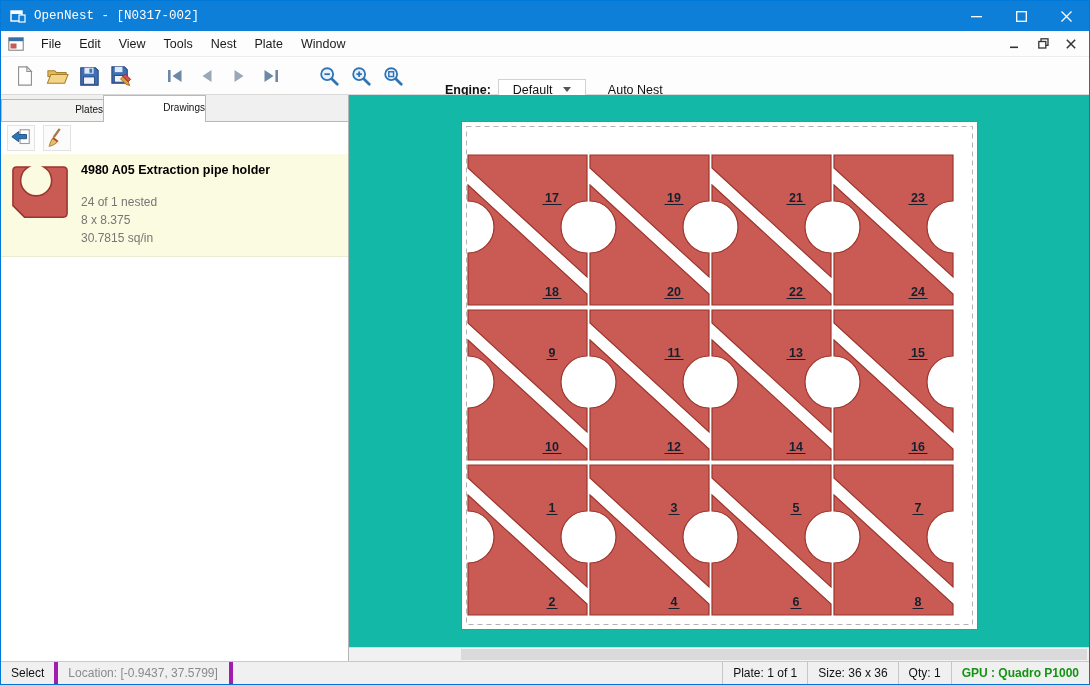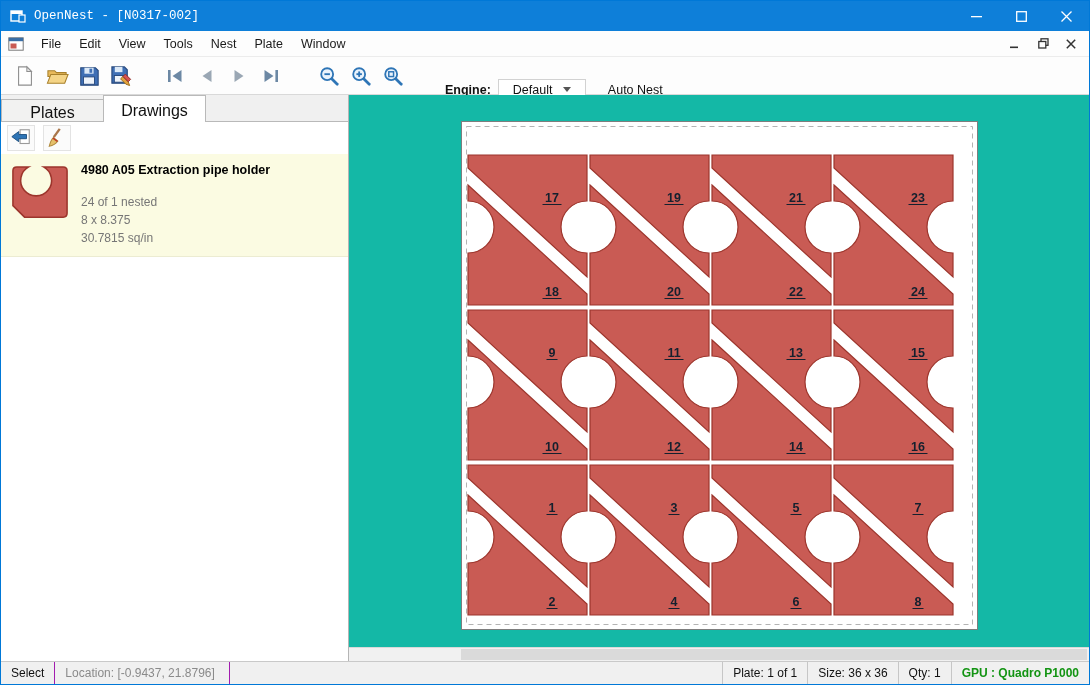--- a/index.html
+++ b/index.html
@@ -36,41 +36,41 @@
   .combo .combo-arrow { width:0; height:0; border-left:4px solid transparent; border-right:4px solid transparent; border-top:5px solid #555; }
   .autonest { margin-left:22px; font-size:12.5px; }
 
   
   .main { flex:1; display:flex; min-height:0; }
 
   
   .sidebar { width:348px; flex:0 0 auto; background:#fff; border-right:1px solid #b5b5b5; display:flex; flex-direction:column; }
   .tabstrip { height:27px; background:#f0f0f0; display:flex; align-items:flex-end; position:relative; flex:0 0 auto; }
   .tabstrip::after { content:""; position:absolute; left:0; right:0; bottom:0; height:1px; background:#b9b9b9; }
-  .tab { width:103px; text-align:center; border:1px solid #b9b9b9; border-bottom:none; background:#f2f2f1; height:23px; padding-top:4px; font-size:16px; }
+  .tab { width:103px; text-align:right; border:1px solid #b9b9b9; border-bottom:none; background:#f2f2f1; height:23px; padding-top:4px; font-size:10px; }
   .tab + .tab { margin-left:-1px; }
   .tab.active { height:27px; padding-top:6px; background:#fff; position:relative; z-index:2; }
   .sidebar-tools { height:32px; display:flex; align-items:center; gap:8px; padding:0 6px; flex:0 0 auto; }
   .sbtn { width:28px; height:26px; display:flex; align-items:center; justify-content:center; border:1px solid #e3e3e3; background:#fbfbfb; }
   .part-list { flex:1; overflow:hidden; }
   .part-item { display:flex; gap:12px; padding:9px 8px 9px 10px; background:#FBFBE2; border-bottom:1px solid #ececd2; }
   .part-thumb { flex:0 0 auto; }
   .part-text .part-title { font-size:12.5px; font-weight:bold; color:#000; margin-bottom:16px; }
   .part-text .part-meta { color:#767676; font-size:12px; line-height:1.5; }
 
   
   .canvas { flex:1; position:relative; background:#A9A9A9; overflow:hidden; }
   .plate { position:absolute; left:112px; top:26px; width:517px; height:509px; background:#fff; border:1px solid #7e7e7e; }
   .plate svg { display:block; }
   .hscroll { position:absolute; left:0; right:0; bottom:0; height:14px; background:#f1f1f1; border-top:1px solid #d9d9d9; }
   .hthumb { position:absolute; left:112px; right:2px; top:1px; bottom:1px; background:#dadada; }
 
   
   .statusbar { height:23px; background:#f0f0f0; border-top:1px solid #c9c9c9; display:flex; align-items:stretch; flex:0 0 auto; font-size:12px; }
-  .scell { display:flex; align-items:center; padding:0 10px; border-right:1px solid #a21caf; white-space:nowrap; }
+  .scell { display:flex; align-items:center; padding:0 10px; border-right:4px solid #a21caf; white-space:nowrap; }
   .scell.mode { min-width:50px; }
   .scell.location { color:#8a8a8a; min-width:175px; }
   .sspacer { flex:1; }
   .scell.right { border-right:none; border-left:1px solid #c6c6c6; }
   .scell.gpu { font-weight:bold; }
 </style>
 </head>
 <body>
 
 <div class="window">
@@ -413,21 +413,21 @@
           </svg>
       </div>
       <div class="hscroll">
         <div class="hthumb"></div>
       </div>
     </div>
   </div>
 
   <div class="statusbar">
     <div class="scell mode">Select</div>
-    <div class="scell location">Location: [-0.9437, 21.8796]</div>
+    <div class="scell location">Location: [-0.9437, 37.5799]</div>
     <div class="sspacer"></div>
     <div class="scell right">Plate: 1 of 1</div>
     <div class="scell right">Size: 36 x 36</div>
     <div class="scell right">Qty: 1</div>
     <div class="scell right gpu" id="gpu-cell" style="color: rgb(19, 148, 19);">GPU : Quadro P1000</div>
   </div>
 
 </div>
 
 </body></html>

